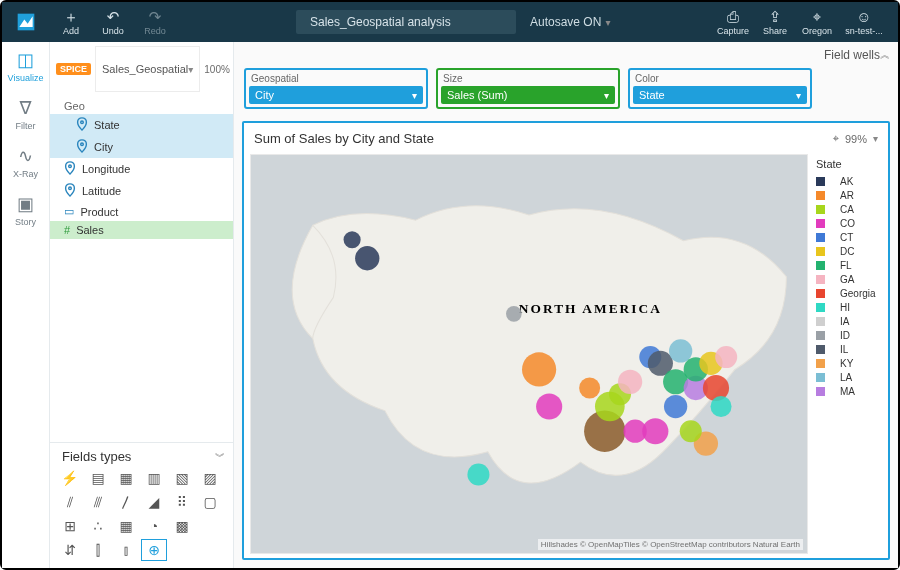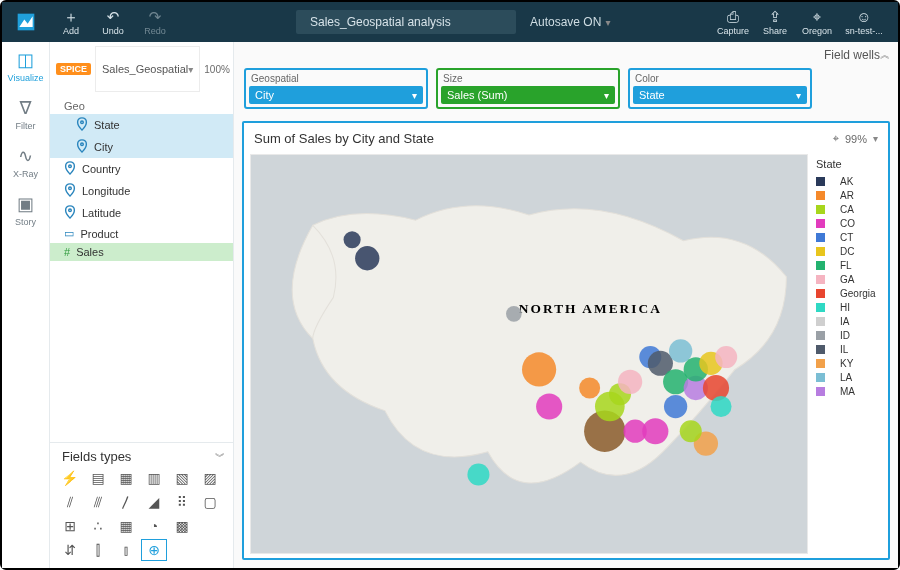--- a/index.html
+++ b/index.html
@@ -165,27 +165,20 @@
               <circle cx="6" cy="6" r="1.5"></circle>
             </svg></span>
           <span class="txt">State</span>
         </div>
       <div class="fld lvl1 sel">
           <span class="ficn"><svg class="pin" viewBox="0 0 12 16">
               <path d="M6 1C3 1 1 3 1 6c0 4 5 9 5 9s5-5 5-9c0-3-2-5-5-5z"></path>
               <circle cx="6" cy="6" r="1.5"></circle>
             </svg></span>
           <span class="txt">City</span>
-        </div>
-      <div class="fld" style="padding-left:14px;">
-          <span class="ficn"><svg class="pin" viewBox="0 0 12 16">
-              <path d="M6 1C3 1 1 3 1 6c0 4 5 9 5 9s5-5 5-9c0-3-2-5-5-5z"></path>
-              <circle cx="6" cy="6" r="1.5"></circle>
-            </svg></span>
-          <span class="txt">Country</span>
         </div>
       <div class="fld" style="padding-left:14px;">
           <span class="ficn"><svg class="pin" viewBox="0 0 12 16">
               <path d="M6 1C3 1 1 3 1 6c0 4 5 9 5 9s5-5 5-9c0-3-2-5-5-5z"></path>
               <circle cx="6" cy="6" r="1.5"></circle>
             </svg></span>
           <span class="txt">Longitude</span>
         </div>
       <div class="fld" style="padding-left:14px;">
           <span class="ficn"><svg class="pin" viewBox="0 0 12 16">
@@ -307,20 +300,21 @@
                     <circle cx="432.0" cy="198.0" r="11.8" fill="#b77de0" fill-opacity="0.85"></circle>
                     <circle cx="432.0" cy="180.0" r="11.8" fill="#23b26f" fill-opacity="0.85"></circle>
                     <circle cx="446.7" cy="174.0" r="11.3" fill="#e8c51d" fill-opacity="0.85"></circle>
                     <circle cx="451.6" cy="198.0" r="12.7" fill="#e8452f" fill-opacity="0.85"></circle>
                     <circle cx="441.8" cy="252.0" r="11.8" fill="#f2a14a" fill-opacity="0.85"></circle>
                     <circle cx="456.5" cy="216.0" r="10.2" fill="#2fd9c4" fill-opacity="0.85"></circle>
                     <circle cx="461.5" cy="168.0" r="10.7" fill="#f5b4c1" fill-opacity="0.85"></circle>
                     <circle cx="427.1" cy="240.0" r="10.7" fill="#a7d61c" fill-opacity="0.85"></circle>
                   </g>
               </svg>
+              <div class="attribution">Hillshades © OpenMapTiles © OpenStreetMap contributors Natural Earth</div>
             </div>
             <div class="legend">
               <div class="lh">State</div>
               <div id="legend-items">
                   <div class="li">
                     <span class="sw" style="background:#2a3a5a"></span>
                     <span>AK</span>
                   </div>
                   <div class="li">
                     <span class="sw" style="background:#f5892a"></span>

